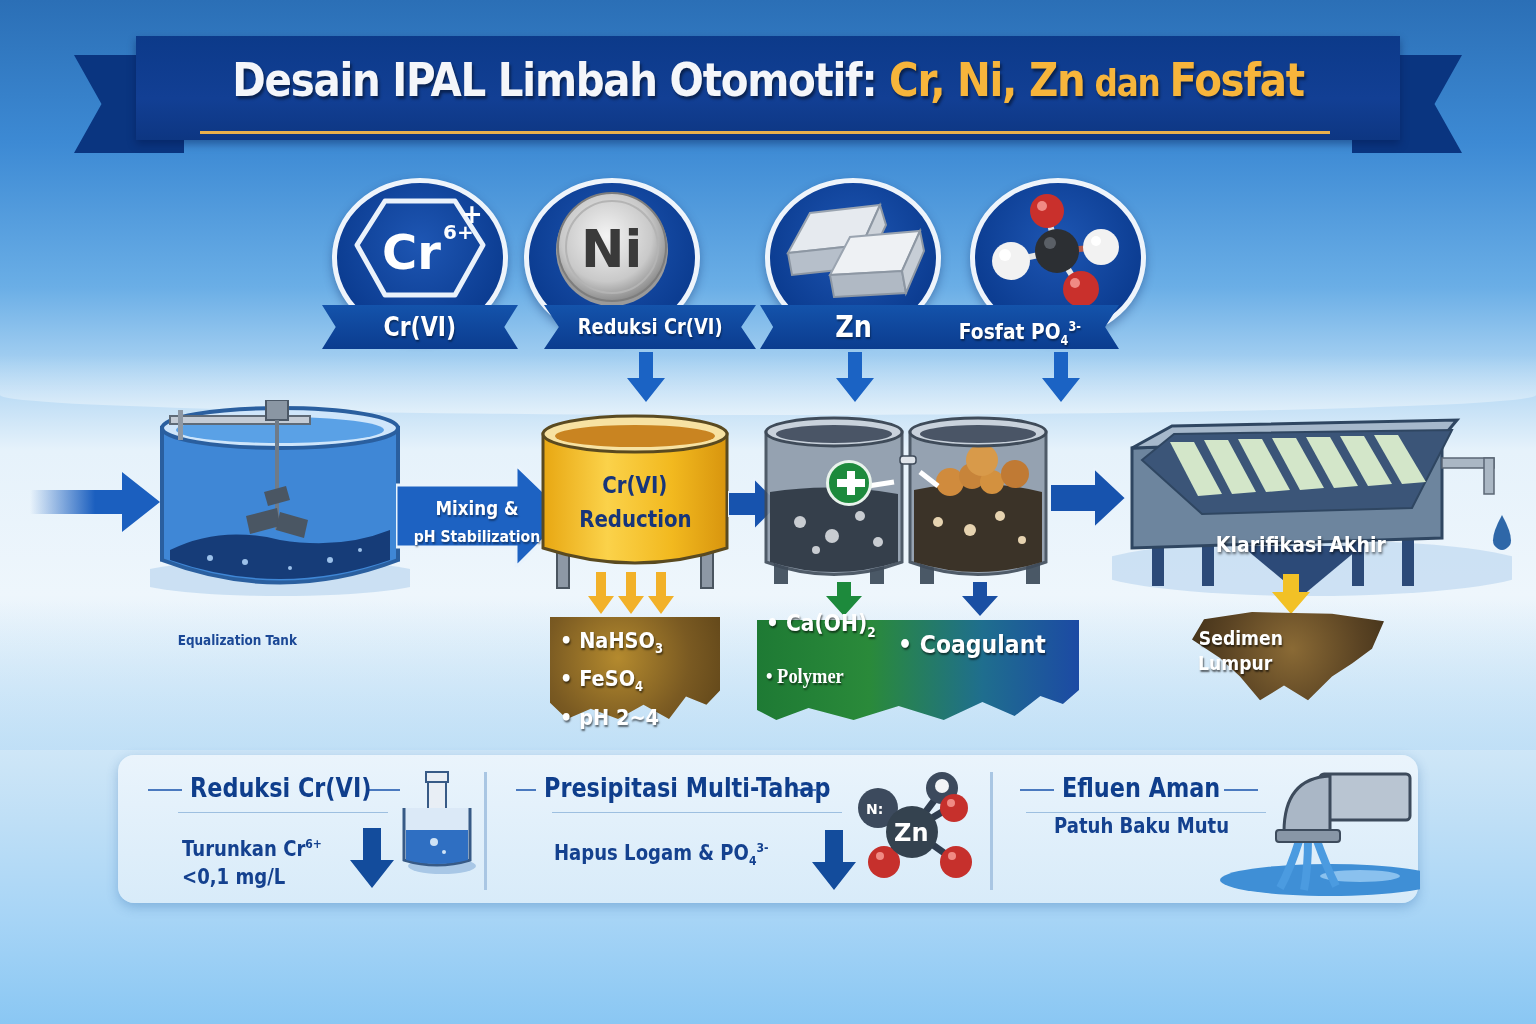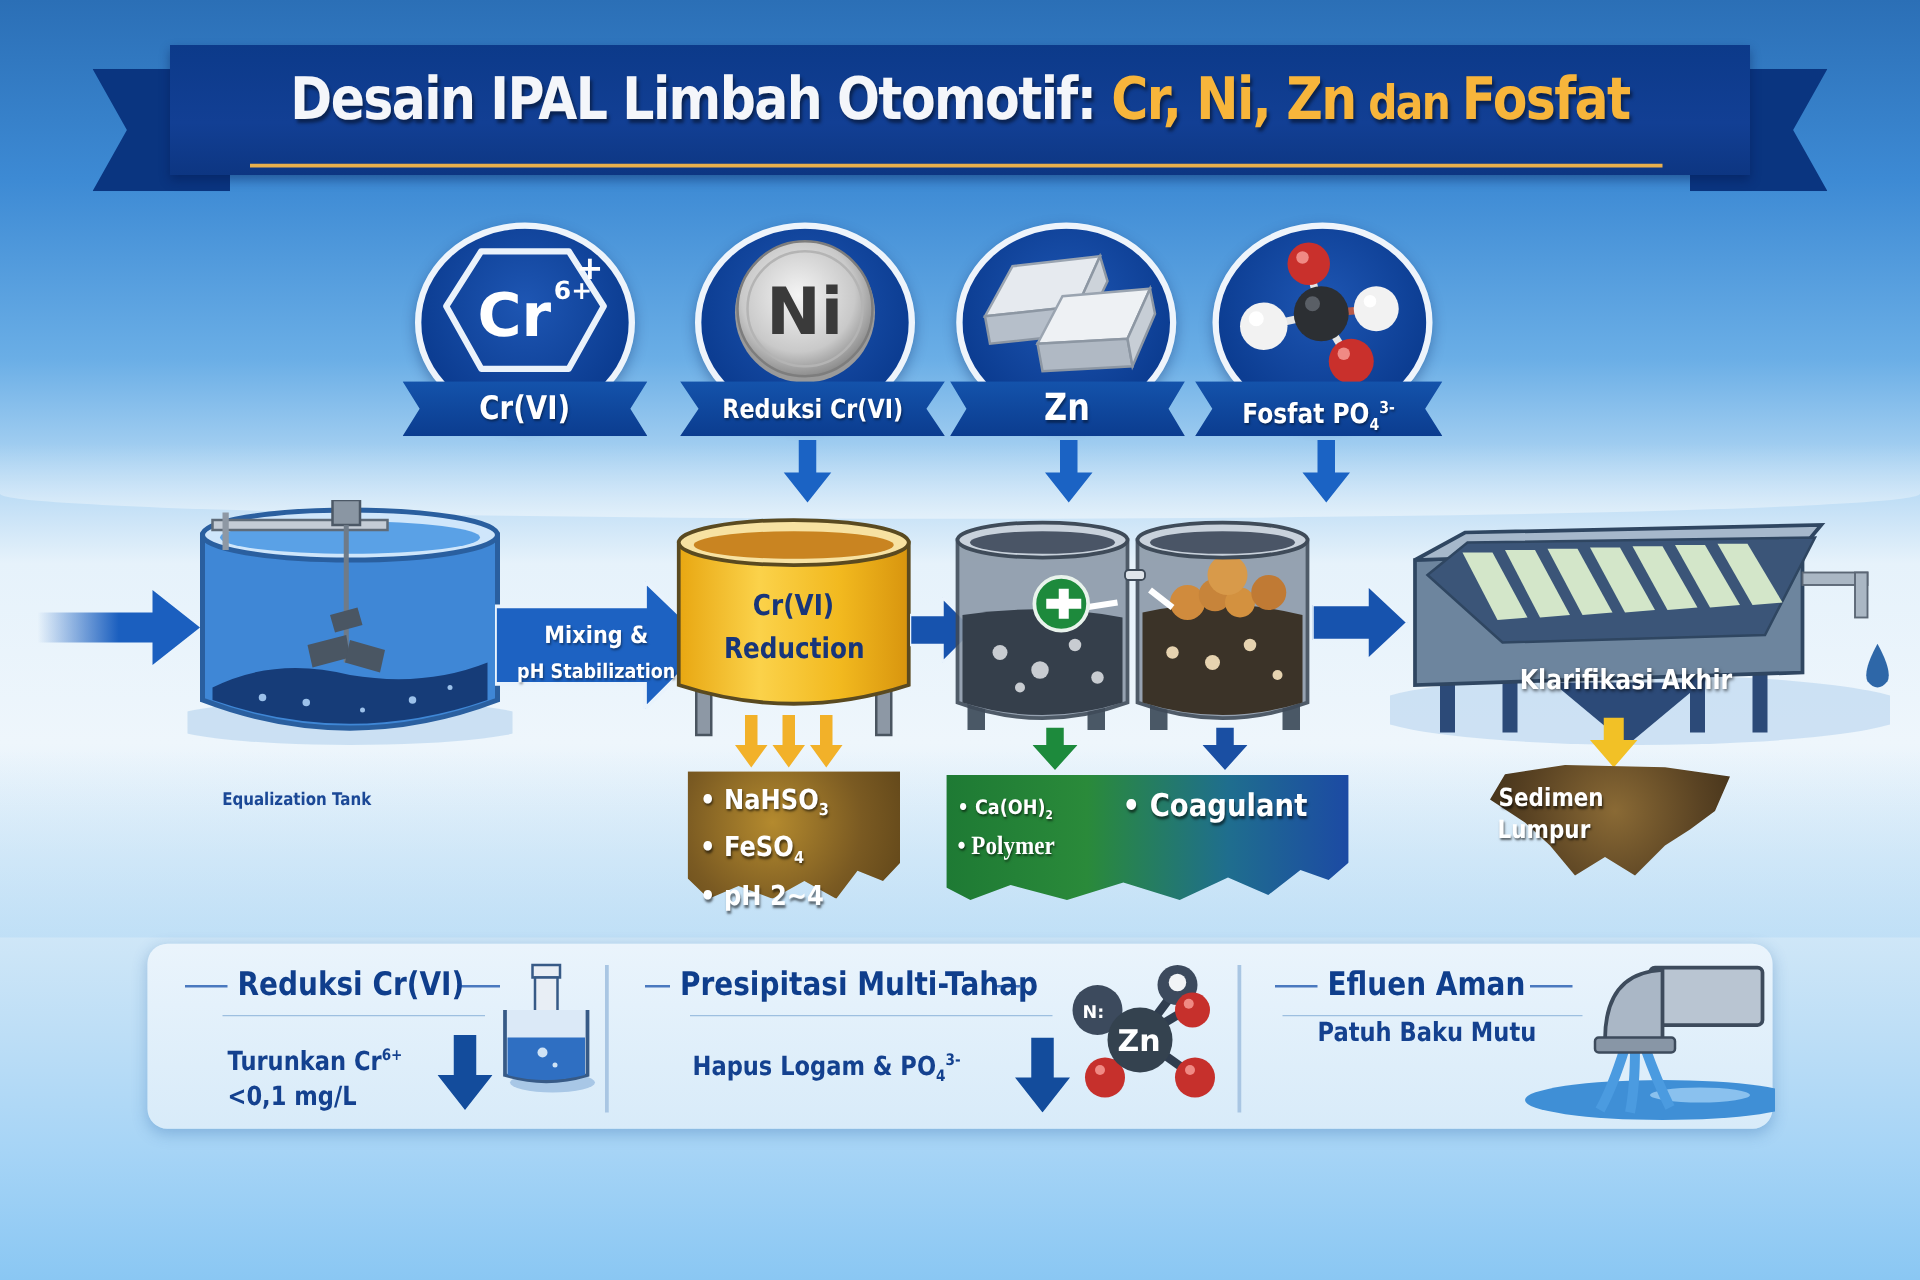--- a/index.html
+++ b/index.html
@@ -69,21 +69,21 @@
     <polygon points="48,18 118,18 146,62 118,112 48,112 20,62" fill="none" stroke="#eaf2fb" stroke-width="5" stroke-linejoin="round"></polygon>
     <text x="45" y="86" font-family="DejaVu Sans, sans-serif" font-weight="bold" font-size="48" fill="#fff">Cr</text>
     <text x="106" y="56" font-family="DejaVu Sans, sans-serif" font-weight="bold" font-size="20" fill="#fff">6+</text>
     <text x="124" y="40" font-family="DejaVu Sans, sans-serif" font-weight="bold" font-size="26" fill="#fff">+</text>
   </svg>
 </div>
 <div class="abs medal-banner" style="left:322px; top:305px; width:196px; font-size:26px;">
   <span class="banner-text">Cr(VI)</span>
 </div>
 
-<div class="abs medal" style="left:556px; top:178px;">
+<div class="abs medal" style="left:524px; top:178px;">
   <svg width="166" height="150" viewBox="0 0 166 150">
     <defs>
       <radialGradient id="coin" cx="45%" cy="40%" r="60%">
         <stop offset="0%" stop-color="#f4f4f4"></stop>
           <stop offset="70%" stop-color="#c9c9c9"></stop>
           <stop offset="100%" stop-color="#8e8e8e"></stop>
       </radialGradient>
     </defs>
     <circle cx="83" cy="67" r="56" fill="#9a9a9a"></circle>
     <circle cx="83" cy="64" r="54" fill="url(#coin)" stroke="#7d7d7d" stroke-width="2"></circle>
@@ -120,21 +120,21 @@
     <circle cx="36" cy="78" r="19" fill="#f2f2f2"></circle>
       <circle cx="30" cy="72" r="6" fill="#fff"></circle>
     <circle cx="126" cy="64" r="18" fill="#f2f2f2"></circle>
       <circle cx="121" cy="58" r="5" fill="#fff"></circle>
     <circle cx="106" cy="106" r="18" fill="#c9302c"></circle>
       <circle cx="100" cy="100" r="5" fill="#f08a84"></circle>
     <circle cx="82" cy="68" r="22" fill="#2c2f33"></circle>
       <circle cx="75" cy="60" r="6" fill="#5a5f66"></circle>
   </svg>
 </div>
-<div class="abs medal-banner" style="left:956px; top:305px; width:198px; font-size:22px;">
+<div class="abs medal-banner" style="left:921px; top:305px; width:198px; font-size:22px;">
   <span class="banner-text"><span>Fosfat PO</span><sub>4</sub><sup>3-</sup></span>
 </div>
 
 <svg class="abs" style="left:625px; top:352px;" width="42" height="52" viewBox="0 0 42 52">
     <polygon points="14,0 28,0 28,26 40,26 21,50 2,26 14,26" fill="#1b63c4"></polygon>
   </svg>
 <svg class="abs" style="left:834px; top:352px;" width="42" height="52" viewBox="0 0 42 52">
     <polygon points="14,0 28,0 28,26 40,26 21,50 2,26 14,26" fill="#1b63c4"></polygon>
   </svg>
 <svg class="abs" style="left:1040px; top:352px;" width="42" height="52" viewBox="0 0 42 52">
@@ -258,21 +258,21 @@
 </div>
 
 <svg class="abs" style="left:826px; top:582px;" width="36" height="34" viewBox="0 0 36 34">
     <polygon points="11,0 25,0 25,14 36,14 18,34 0,14 11,14" fill="#1d8a3c"></polygon>
   </svg>
 <svg class="abs" style="left:962px; top:582px;" width="36" height="34" viewBox="0 0 36 34">
     <polygon points="11,0 25,0 25,14 36,14 18,34 0,14 11,14" fill="#1a4fa3"></polygon>
   </svg>
 
 <div class="abs" style="left:757px; top:620px; width:322px; height:100px; background: linear-gradient(90deg, #1e7a34 0%, #2a8a3a 35%, #1f6e8e 70%, #1c4aa4 100%); clip-path: polygon(0 0,100% 0,100% 70%,95% 84%,88% 76%,80% 96%,70% 82%,58% 100%,44% 86%,30% 100%,16% 88%,6% 100%,0 90%);"></div>
-<div class="abs chem-box" style="left:766px; top:636px; font-size:16px;">
+<div class="abs chem-box" style="left:766px; top:610px; font-size:23px;">
     <div><span>•</span> <span>Ca(OH)</span><sub>2</sub></div>
   </div>
 <div class="abs chem-box" style="left:898px; top:630px; font-size:25px;">
     <div><span>•</span> <span>Coagulant</span></div>
   </div>
 <div class="abs chem-box" style="left:766px; top:664px; font-size:21px;font-family:Liberation Serif, serif;">
     <div><span>•</span> <span>Polymer</span></div>
   </div>
 
 <svg class="abs" style="left:1050px; top:468px;" width="76" height="60" viewBox="0 0 76 60">

